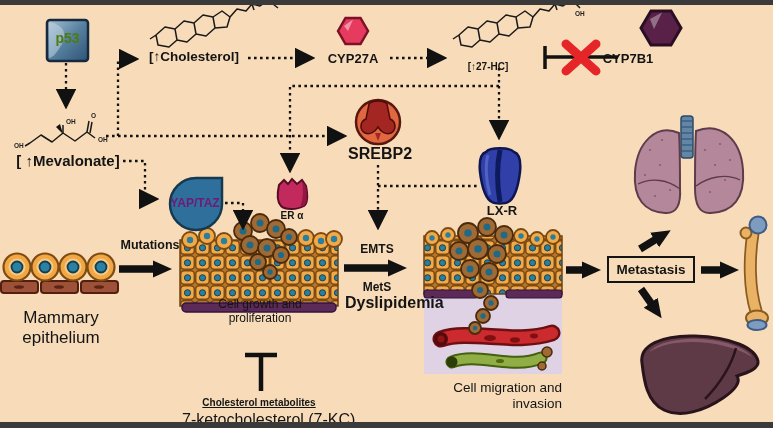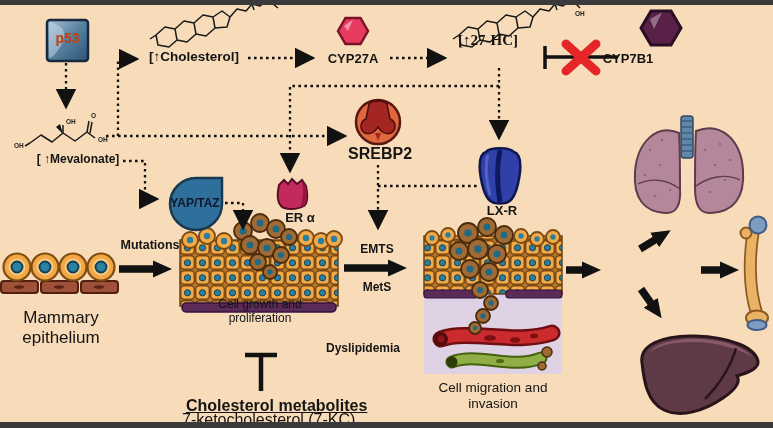--- a/index.html
+++ b/index.html
@@ -273,42 +273,45 @@
       <path d="M279,185 L284,180 L288,184 L292,179 L297,184 L302,180 L306,186 C308,196 308,203 304,206 C297,210 285,210 281,206 C277,202 277,194 279,185 Z" fill="#c22a5e" stroke="#550c26" stroke-width="2"></path>
       <path d="M302,181 L306,186 C308,196 308,203 304,206 L300,207.5 C303.5,199 303.5,189 302,181 Z" fill="#8e1440" opacity="0.9"></path>
     </g>
     <g>
       <path d="M486,152 C490,147 510,147 514,152 C520,154 521,162 520,172 C518,188 514,199 508,202 C505,204 495,204 492,202 C486,199 482,188 480,172 C479,162 480,154 486,152 Z" fill="#3040a8" stroke="#0e1650" stroke-width="2.5"></path>
       <path d="M500,150 C497,165 497,185 500,202" stroke="#0e1a5e" stroke-width="5" fill="none"></path>
       <path d="M488,155 C485,165 486,182 490,195" stroke="#5a6cc8" stroke-width="3" fill="none" opacity="0.8"></path>
     </g>
   </svg>
 
-  <div class="lb b" style="left:47px;top:30px;width:41px;font-size:14px;color:#c2410c;">p53</div>
+  <div class="lb b" style="left:47px;top:30px;width:41px;font-size:14px;color:#4d7c0f;">p53</div>
   <div class="lb b" style="left:142px;top:49px;width:104px;font-size:13.5px;text-align:center;">[↑Cholesterol]</div>
   <div class="lb b" style="left:320px;top:51px;width:66px;font-size:13px;">CYP27A</div>
-  <div class="lb b" style="left:450px;top:32px;width:76px;font-size:15px;font-family:Liberation Serif, serif;">[↑27-HC]</div>
+  <div class="lb b" style="left:450px;top:61px;width:76px;font-size:10px;">[↑27-HC]</div>
   <div class="lb b" style="left:596px;top:51px;width:64px;font-size:13px;">CYP7B1</div>
-  <div class="lb b" style="left:20px;top:152px;width:116px;font-size:12px;">[ ↑Mevalonate]</div>
-  <div class="lb b" style="left:167px;top:196px;width:56px;font-size:12px;color:#0f172a;">YAP/TAZ</div>
-  <div class="lb b" style="left:280px;top:210px;width:40px;font-size:13px;">ER α</div>
+  <div class="lb b" style="left:10px;top:152px;width:116px;font-size:15px;">[ ↑Mevalonate]</div>
+  <div class="lb b" style="left:167px;top:196px;width:56px;font-size:12px;color:#701a75;">YAP/TAZ</div>
+  <div class="lb b" style="left:272px;top:210px;width:40px;font-size:10px;">ER α</div>
   <div class="lb b" style="left:348px;top:145px;width:60px;font-size:16px;">SREBP2</div>
   <div class="lb b" style="left:482px;top:203px;width:40px;font-size:13px;">LX-R</div>
 
   <div class="lb b" style="left:118px;top:238px;width:64px;font-size:12.5px;">Mutations</div>
   <div class="lb" style="left:14px;top:308px;width:94px;font-size:17px;">
     <span style="display:block;">Mammary</span>
     <span style="display:block;">epithelium</span>
   </div>
   <div class="lb" style="left:200px;top:297px;width:120px;font-size:12px;">
     <span style="display:block;">Cell growth and</span>
     <span style="display:block;">proliferation</span>
   </div>
   <div class="lb b" style="left:352px;top:242px;width:50px;font-size:12px;">EMTS</div>
   <div class="lb b" style="left:352px;top:280px;width:50px;font-size:12px;">MetS</div>
-  <div class="lb b" style="left:319px;top:294px;width:88px;font-size:12px;margin-top:47px;">Dyslipidemia</div>
-  <div class="lb" style="left:424px;top:380px;width:138px;font-size:13.5px;">
+  <div class="lb b" style="left:345px;top:294px;width:88px;font-size:16px;">Dyslipidemia</div>
+  <div class="lb" style="left:424px;top:380px;width:138px;font-size:13.5px;text-align:right;">
     <span style="display:block;">Cell migration and</span>
     <span style="display:block;">invasion</span>
   </div>
-  <div class="lb b u" style="left:186px;top:397px;width:146px;font-size:16px;">Cholesterol metabolites</div>
+  <div class="box" style="left:607px;top:256px;width:84px;height:23px;font-size:13.5px;">
+    <span>Metastasis</span>
+  </div>
+  <div class="lb b u" style="left:186px;top:397px;width:146px;font-size:10px;">Cholesterol metabolites</div>
   <div class="lb" style="left:182px;top:411px;width:154px;font-size:16px;">7-ketocholesterol (7-KC),</div>
 </div>
 
 </body></html>

